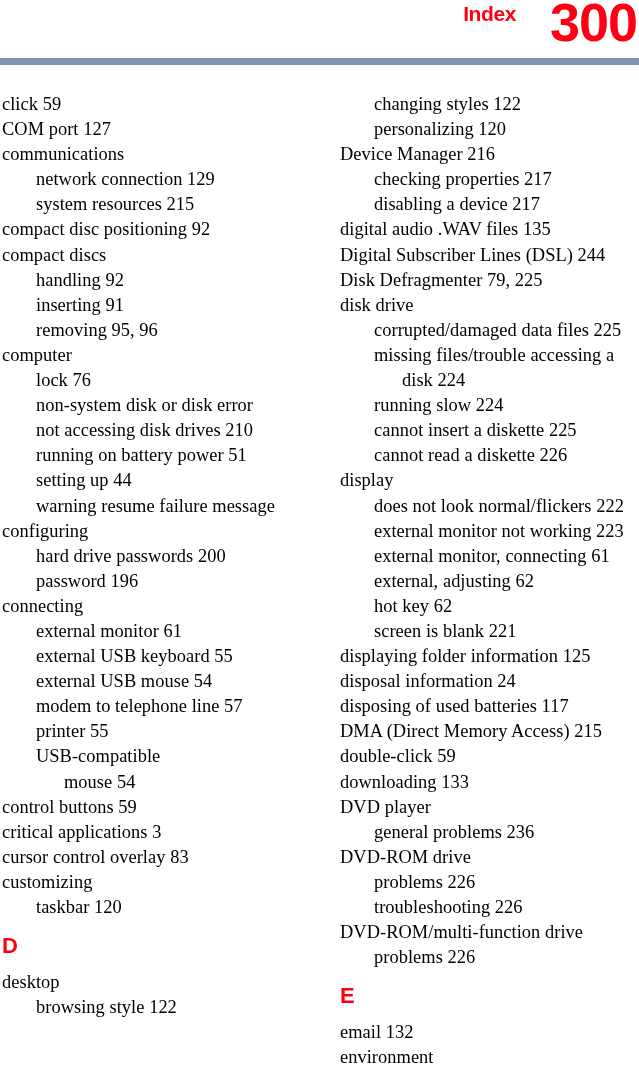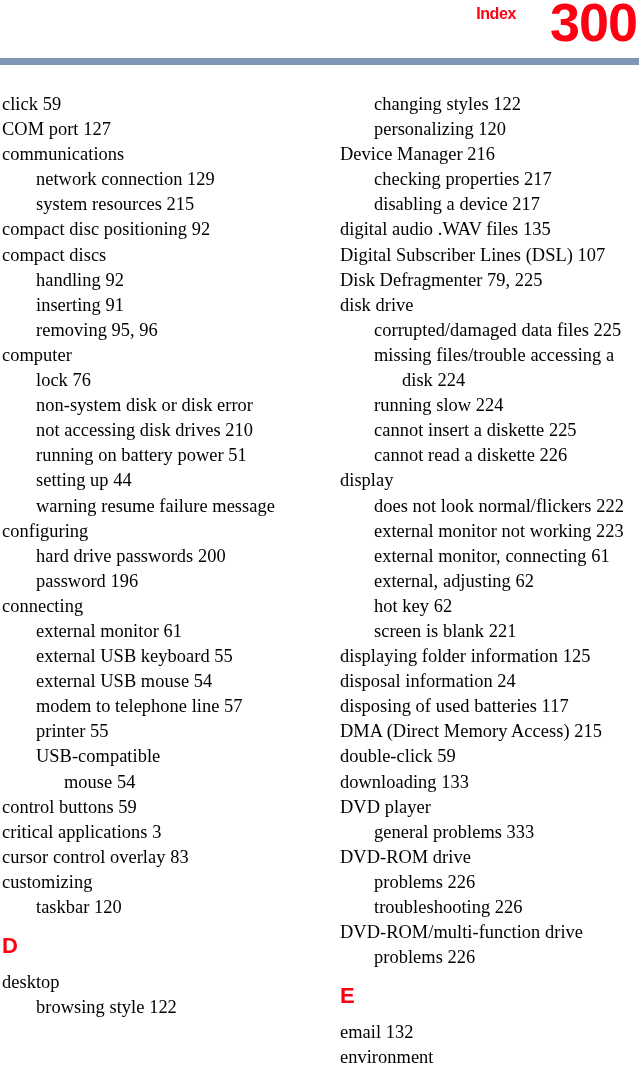--- a/index.html
+++ b/index.html
@@ -24,21 +24,21 @@
     top: 0;
     width: 639px;
     height: 66px;
   }
   #header-index-label {
     position: absolute;
     right: 123px;
     top: 1px;
     font-family: "Liberation Sans", "DejaVu Sans", sans-serif;
     font-weight: bold;
-    font-size: 16px;
+    font-size: 21px;
     letter-spacing: -0.4px;
     line-height: 26px;
     color: #ff0012;
     white-space: nowrap;
     text-align: center;
   }
   #header-page-number {
     position: absolute;
     right: 2px;
     top: -9px;
@@ -145,21 +145,21 @@
       <div class="index-entry level-0">desktop</div>
       <div class="index-entry level-1">browsing style 122</div>
     </div>
   <div class="index-column" id="index-column-right">
       <div class="index-entry level-1">changing styles 122</div>
       <div class="index-entry level-1">personalizing 120</div>
       <div class="index-entry level-0">Device Manager 216</div>
       <div class="index-entry level-1">checking properties 217</div>
       <div class="index-entry level-1">disabling a device 217</div>
       <div class="index-entry level-0">digital audio .WAV files 135</div>
-      <div class="index-entry level-0">Digital Subscriber Lines (DSL) 107</div>
+      <div class="index-entry level-0">Digital Subscriber Lines (DSL) 244</div>
       <div class="index-entry level-0">Disk Defragmenter 79, 225</div>
       <div class="index-entry level-0">disk drive</div>
       <div class="index-entry level-1">corrupted/damaged data files 225</div>
       <div class="index-entry level-1">missing files/trouble accessing a</div>
       <div class="index-entry level-2">disk 224</div>
       <div class="index-entry level-1">running slow 224</div>
       <div class="index-entry level-1">cannot insert a diskette 225</div>
       <div class="index-entry level-1">cannot read a diskette 226</div>
       <div class="index-entry level-0">display</div>
       <div class="index-entry level-1">does not look normal/flickers 222</div>
@@ -168,21 +168,21 @@
       <div class="index-entry level-1">external, adjusting 62</div>
       <div class="index-entry level-1">hot key 62</div>
       <div class="index-entry level-1">screen is blank 221</div>
       <div class="index-entry level-0">displaying folder information 125</div>
       <div class="index-entry level-0">disposal information 24</div>
       <div class="index-entry level-0">disposing of used batteries 117</div>
       <div class="index-entry level-0">DMA (Direct Memory Access) 215</div>
       <div class="index-entry level-0">double-click 59</div>
       <div class="index-entry level-0">downloading 133</div>
       <div class="index-entry level-0">DVD player</div>
-      <div class="index-entry level-1">general problems 333</div>
+      <div class="index-entry level-1">general problems 236</div>
       <div class="index-entry level-0">DVD-ROM drive</div>
       <div class="index-entry level-1">problems 226</div>
       <div class="index-entry level-1">troubleshooting 226</div>
       <div class="index-entry level-0">DVD-ROM/multi-function drive</div>
       <div class="index-entry level-1">problems 226</div>
       <div class="letter-heading">E</div>
       <div class="index-entry level-0">email 132</div>
       <div class="index-entry level-0">environment</div>
     </div>
 </div>

